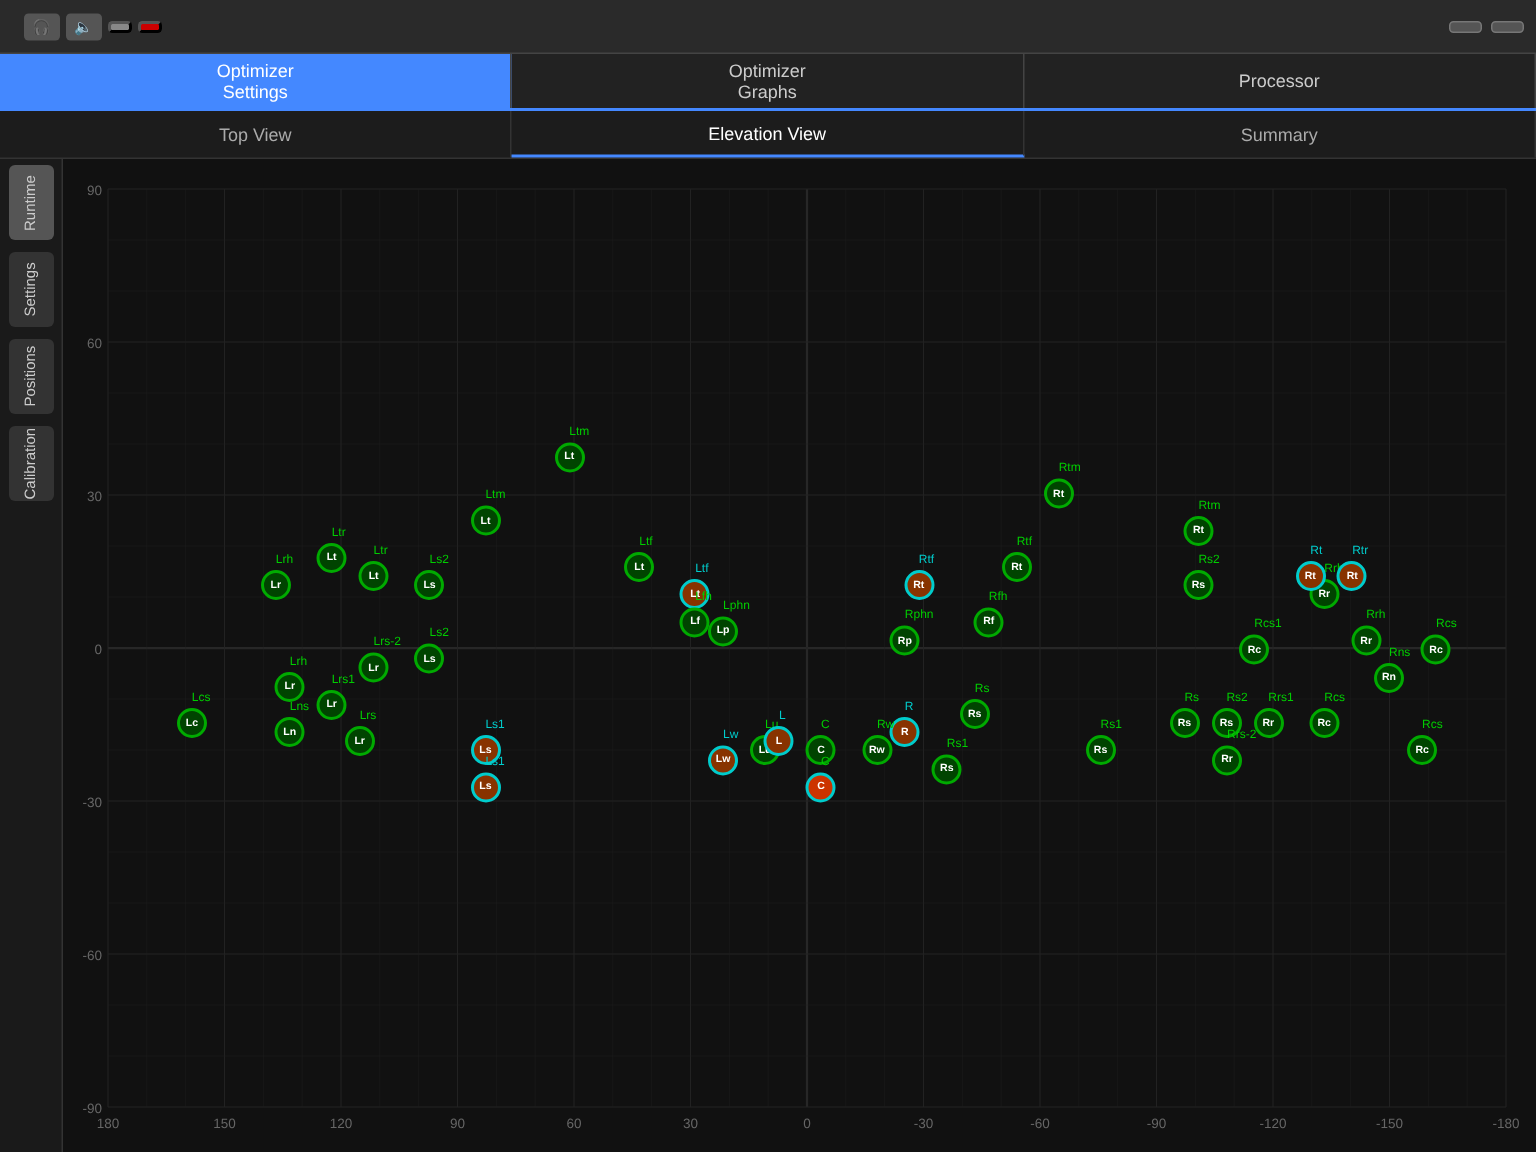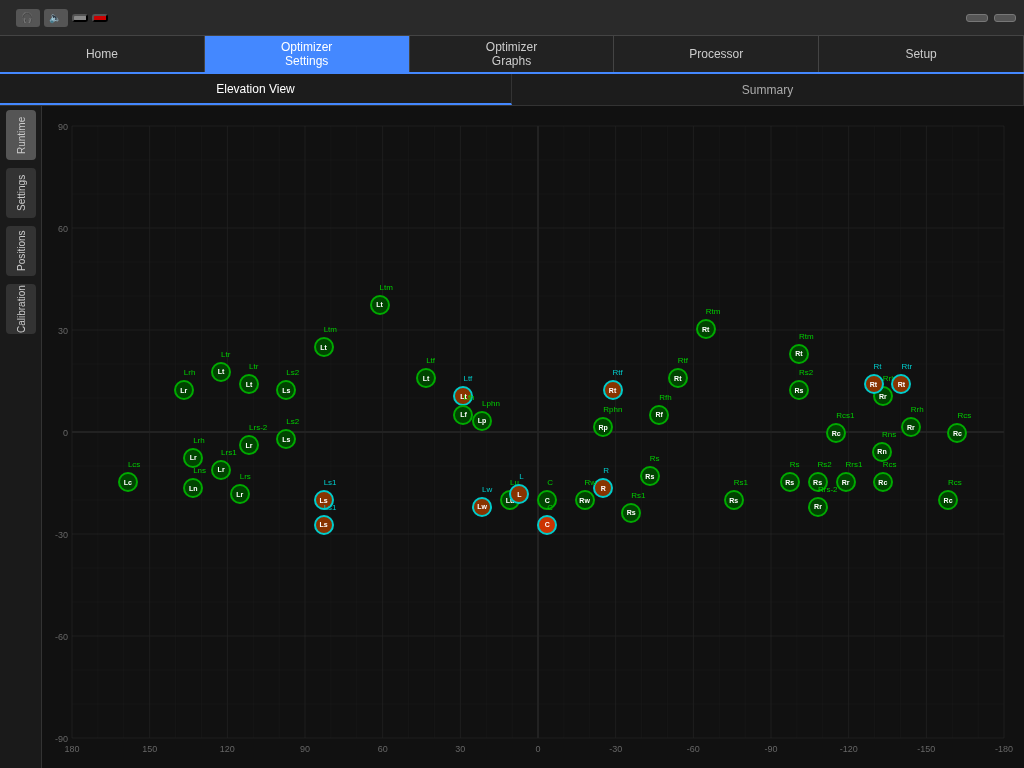--- a/index.html
+++ b/index.html
@@ -210,30 +210,29 @@
   <span class="header-icon">🔈</span>
   <button id="dim-btn"></button>
   <button id="mute-btn"></button>
   <span id="speaker-icon"></span>
   <span id="preset-label"></span>
   <button id="back-btn"></button>
   <button id="bypass-btn"></button>
 </div>
 
 <div id="main-nav">
-  <div class="main-tab" id="tab-home" style="white-space: pre-line;">Home</div>
   <div class="main-tab active" id="tab-optimizer-settings" style="white-space: pre-line;">Optimizer
 Settings</div>
   <div class="main-tab" id="tab-optimizer-graphs" style="white-space: pre-line;">Optimizer
 Graphs</div>
   <div class="main-tab" id="tab-processor" style="white-space: pre-line;">Processor</div>
-  <div class="main-tab" id="tab-setup" style="white-space: pre-line;">Setup</div>
 </div>
 
 <div id="sub-nav">
+  <div class="sub-tab" id="subtab-top-view">Top View</div>
   <div class="sub-tab active" id="subtab-elevation-view">Elevation View</div>
   <div class="sub-tab" id="subtab-summary">Summary</div>
 </div>
 
 <div id="content-area">
 
   <div id="left-sidebar">
     <div class="sidebar-btn">Runtime</div>
     <div class="sidebar-btn dark">Settings</div>
     <div class="sidebar-btn dark">Positions</div>
@@ -470,21 +469,21 @@
           <div class="dot-label" style="color: rgb(0, 204, 0); top: -12px; left: 10px; font-size: 8px;">Rcs1</div>
         </div>
         <div class="speaker-dot" style="left: 840.84px; top: 246.44px;">
           <div class="dot-circle" style="background: rgb(0, 68, 0); border: 2px solid rgb(0, 170, 0); width: 20px; height: 20px; border-radius: 50%; display: flex; align-items: center; justify-content: center; font-size: 7px; color: rgb(255, 255, 255); font-weight: bold;">Rr</div>
           <div class="dot-label" style="color: rgb(0, 204, 0); top: -12px; left: 10px; font-size: 8px;">Rrh</div>
         </div>
         <div class="speaker-dot" style="left: 868.8px; top: 277.04px;">
           <div class="dot-circle" style="background: rgb(0, 68, 0); border: 2px solid rgb(0, 170, 0); width: 20px; height: 20px; border-radius: 50%; display: flex; align-items: center; justify-content: center; font-size: 7px; color: rgb(255, 255, 255); font-weight: bold;">Rr</div>
           <div class="dot-label" style="color: rgb(0, 204, 0); top: -12px; left: 10px; font-size: 8px;">Rrh</div>
         </div>
-        <div class="speaker-dot" style="left: 840px; top: 301.52px; text-align: center;">
+        <div class="speaker-dot" style="left: 884px; top: 301.52px; text-align: center;">
           <div class="dot-circle" style="background: rgb(0, 68, 0); border: 2px solid rgb(0, 170, 0); width: 20px; height: 20px; border-radius: 50%; display: flex; align-items: center; justify-content: center; font-size: 7px; color: rgb(255, 255, 255); font-weight: bold;">Rn</div>
           <div class="dot-label" style="color: rgb(0, 204, 0); top: -12px; left: 10px; font-size: 8px;">Rns</div>
         </div>
         <div class="speaker-dot" style="left: 915.4px; top: 283.16px;">
           <div class="dot-circle" style="background: rgb(0, 68, 0); border: 2px solid rgb(0, 170, 0); width: 20px; height: 20px; border-radius: 50%; display: flex; align-items: center; justify-content: center; font-size: 7px; color: rgb(255, 255, 255); font-weight: bold;">Rc</div>
           <div class="dot-label" style="color: rgb(0, 204, 0); top: -12px; left: 10px; font-size: 8px;">Rcs</div>
         </div>
         <div class="speaker-dot" style="left: 831.52px; top: 234.2px;">
           <div class="dot-circle" style="background: rgb(136, 51, 0); border: 2px solid rgb(0, 204, 204); width: 20px; height: 20px; border-radius: 50%; display: flex; align-items: center; justify-content: center; font-size: 7px; color: rgb(255, 255, 255); font-weight: bold;">Rt</div>
           <div class="dot-label" style="color: rgb(0, 204, 204); top: -12px; left: 10px; font-size: 8px;">Rt</div>

